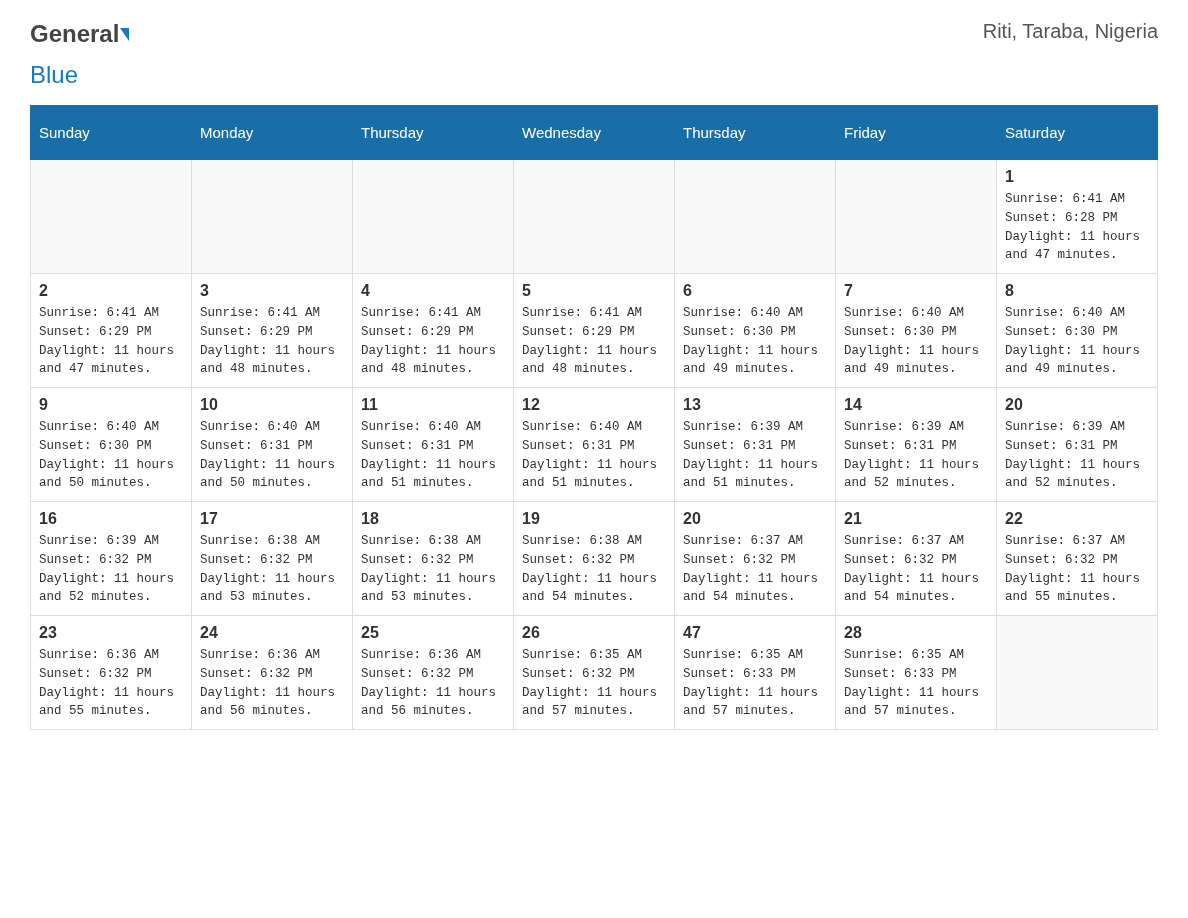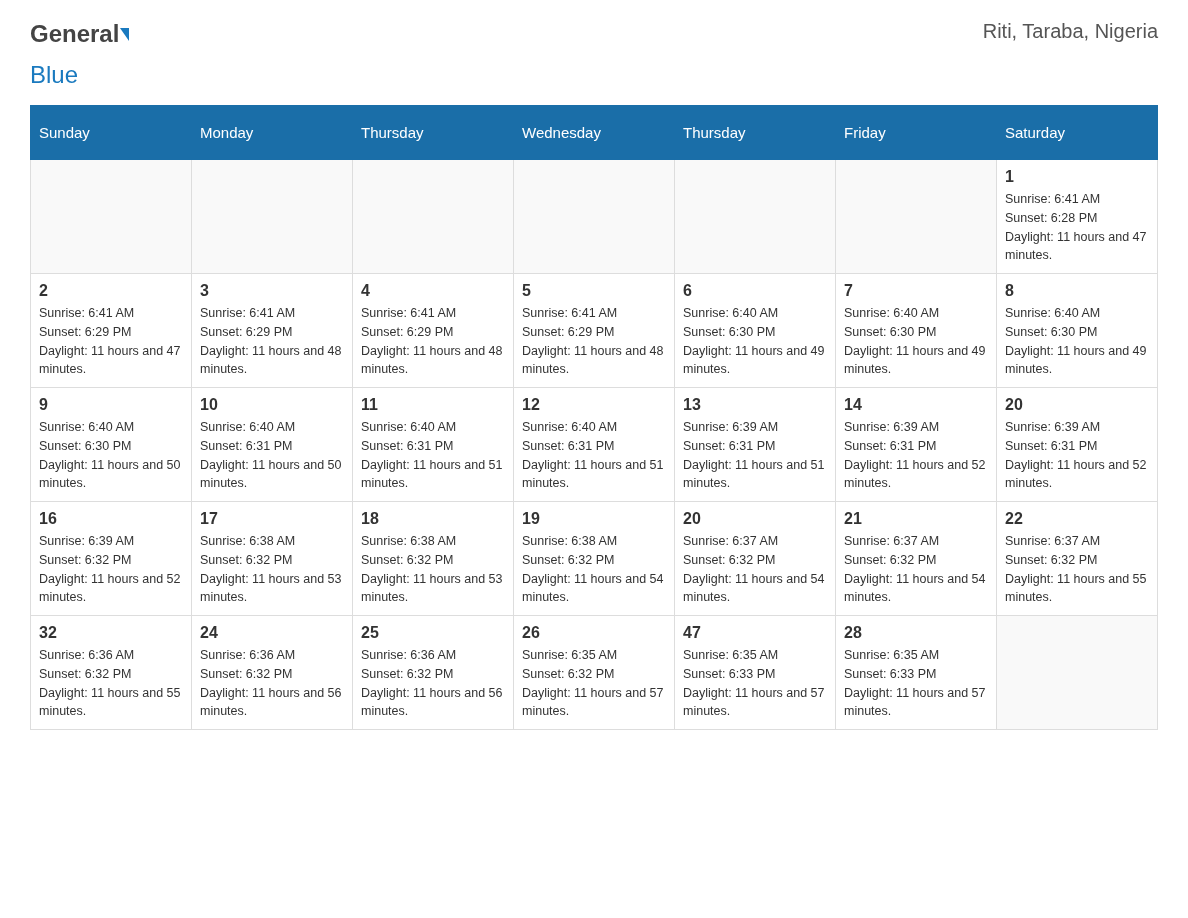--- a/index.html
+++ b/index.html
@@ -60,20 +60,21 @@
     .day-number {
       font-size: 16px;
       font-weight: bold;
       margin-bottom: 4px;
       display: block;
     }
     .day-info {
       font-size: 12.5px;
       line-height: 1.5;
       color: #333;
+      font-family: Liberation Mono, monospace;
     }
     .empty-cell {
       background: #f9f9f9;
     }
     tr.week-row td {
       height: 110px;
     }
     .general-row {
       display: flex;
       align-items: center;
@@ -271,21 +272,21 @@
         </td>
         <td>
           <span class="day-number">22</span>
           <div class="day-info" style="white-space: pre-line;">Sunrise: 6:37 AM
 Sunset: 6:32 PM
 Daylight: 11 hours and 55 minutes.</div>
         </td>
       </tr>
       <tr class="week-row">
         <td>
-          <span class="day-number">32</span>
+          <span class="day-number">23</span>
           <div class="day-info" style="white-space: pre-line;">Sunrise: 6:36 AM
 Sunset: 6:32 PM
 Daylight: 11 hours and 55 minutes.</div>
         </td>
         <td>
           <span class="day-number">24</span>
           <div class="day-info" style="white-space: pre-line;">Sunrise: 6:36 AM
 Sunset: 6:32 PM
 Daylight: 11 hours and 56 minutes.</div>
         </td>

